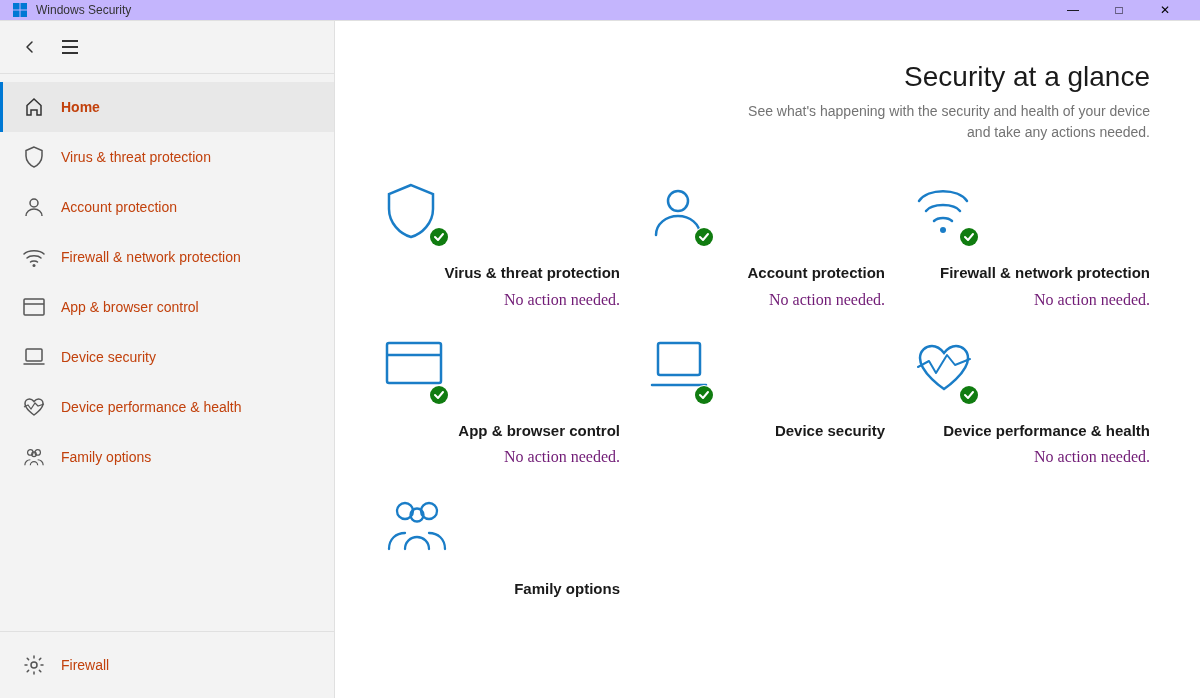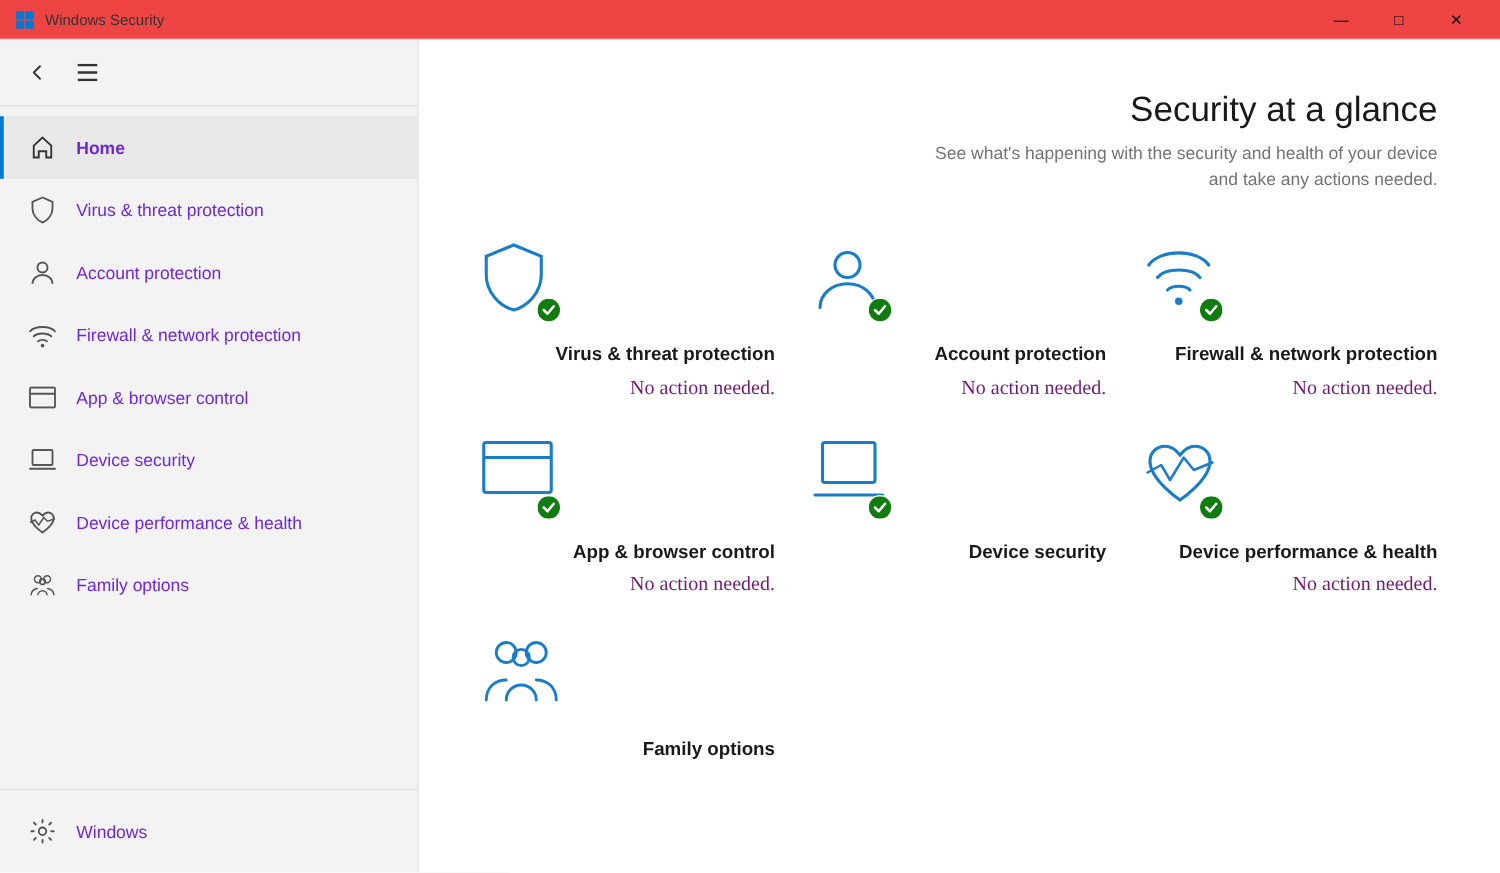--- a/index.html
+++ b/index.html
@@ -1,21 +1,21 @@
 <!DOCTYPE html>
 <html><head>
   <meta charset="utf-8">
   <style>
     * { margin: 0; padding: 0; box-sizing: border-box; }
     body { font-family: 'Segoe UI', sans-serif; background: #f3f3f3; width: 1200px; height: 698px; overflow: hidden; display: flex; flex-direction: column; }
 
     
     .titlebar {
       display: flex; align-items: center; justify-content: space-between;
-      background: #ef4444; height: 32px; padding: 0 12px; border-bottom: 1px solid #e0e0e0;
+      background: #c4b5fd; height: 21px; padding: 0 12px; border-bottom: 1px solid #e0e0e0;
     }
     .titlebar-left { display: flex; align-items: center; gap: 8px; font-size: 12px; color: #333; }
     .titlebar-controls { display: flex; gap: 0; }
     .titlebar-btn {
       width: 46px; height: 32px; border: none; background: transparent;
       font-size: 12px; cursor: pointer; display: flex; align-items: center; justify-content: center;
     }
 
     
     .app { display: flex; flex: 1; overflow: hidden; }
@@ -25,21 +25,21 @@
       width: 335px; background: #f3f3f3; border-right: 1px solid #e0e0e0;
       display: flex; flex-direction: column; overflow-y: auto;
     }
     .sidebar-top { padding: 12px 16px; display: flex; align-items: center; gap: 12px; border-bottom: 1px solid #e0e0e0; }
     .hamburger-btn { background: none; border: none; cursor: pointer; padding: 6px; font-size: 16px; color: #333; }
     .back-btn { background: none; border: none; cursor: pointer; padding: 6px; font-size: 16px; color: #333; }
 
     .sidebar-nav { flex: 1; padding: 8px 0; }
     .nav-item {
       display: flex; align-items: center; gap: 16px;
-      padding: 14px 20px; cursor: pointer; font-size: 14px; color: #6d28d9;
+      padding: 14px 20px; cursor: pointer; font-size: 14px; color: #c2410c;
       position: relative; border-left: 3px solid transparent;
     }
     .nav-item.active { border-left: 3px solid #0078d4; background: #e8e8e8; font-weight: 600; }
     .nav-item .nav-icon { width: 22px; height: 22px; display: flex; align-items: center; justify-content: center; flex-shrink: 0; }
     .nav-item .nav-label { font-size: 14px; }
 
     .sidebar-bottom { border-top: 1px solid #e0e0e0; padding: 8px 0; }
 
     
     .main-content { flex: 1; background: #ffffff; overflow-y: auto; padding: 40px 50px; text-align: right; }
@@ -193,21 +193,21 @@
     </div>
 
     <div class="sidebar-bottom">
       <div class="nav-item">
         <span class="nav-icon">
           <svg width="20" height="20" viewBox="0 0 20 20" fill="none">
             <circle cx="10" cy="10" r="3" stroke="#555" stroke-width="1.5" fill="none"></circle>
             <path d="M10 1V3M10 17V19M1 10H3M17 10H19M3.2 3.2L4.6 4.6M15.4 15.4L16.8 16.8M16.8 3.2L15.4 4.6M4.6 15.4L3.2 16.8" stroke="#555" stroke-width="1.5" stroke-linecap="round"></path>
           </svg>
         </span>
-        <span class="nav-label">Windows</span>
+        <span class="nav-label">Firewall</span>
       </div>
     </div>
   </nav>
 
   <main class="main-content">
     <h1 class="page-title">Security at a glance</h1>
     <p class="page-subtitle">
       See what's happening with the security and health of your device<br>and take any actions needed.
     </p>
 

